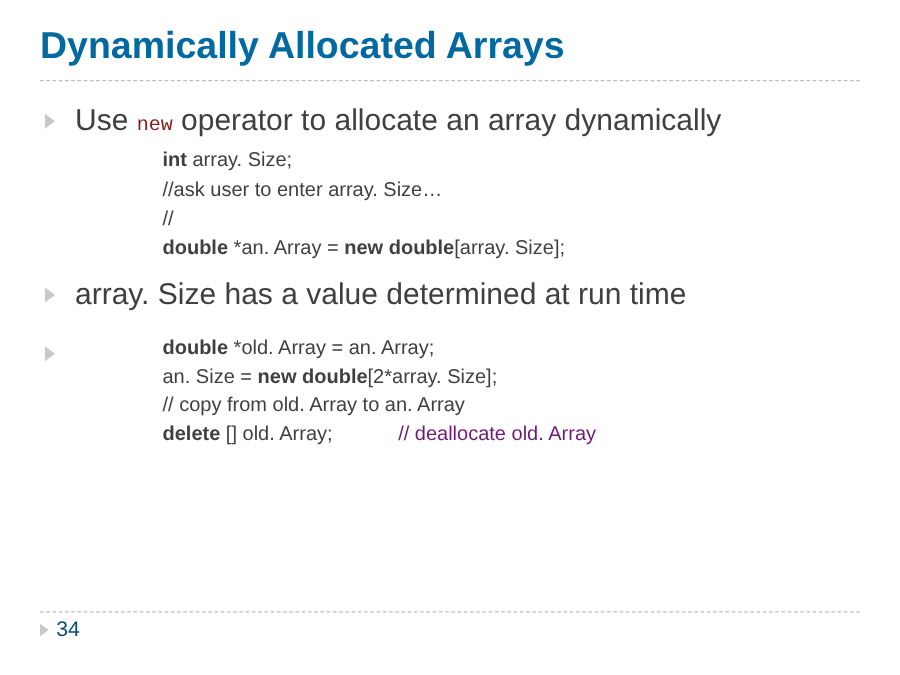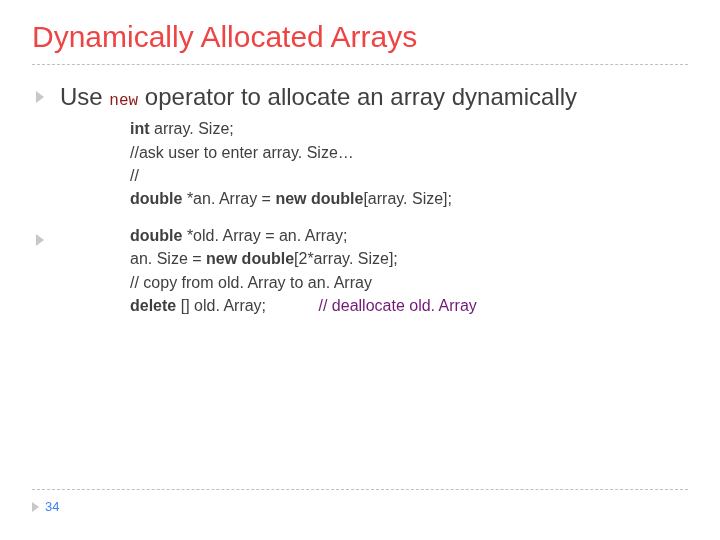--- a/index.html
+++ b/index.html
@@ -14,23 +14,23 @@
   }
   .slide {
     box-sizing: border-box;
     width: 720px;
     height: 540px;
     padding: 20px 32px 0 32px;
     position: relative;
   }
   .title {
     font-size: 30px;
-    color: #ef4444;
+    color: #0369a1;
     margin: 0 0 10px 0;
-    font-weight: 400;
+    font-weight: 700;
   }
   hr.dashed {
     border: none;
     border-top: 1px dashed #bfbfbf;
     margin: 0 0 16px 0;
   }
   .bullets {
     list-style: none;
     padding: 0;
     margin: 0;
@@ -79,22 +79,22 @@
     gap: 6px;
   }
   .footer .tri {
     width: 0;
     height: 0;
     border-top: 5px solid transparent;
     border-bottom: 5px solid transparent;
     border-left: 7px solid #c8c8c8;
   }
   .footer .num {
-    font-size: 13px;
-    color: #3b82f6;
+    font-size: 17px;
+    color: #0c4a6e;
   }
   hr.footer-line {
     position: absolute;
     left: 32px;
     right: 32px;
     bottom: 50px;
     border: none;
     border-top: 1px dashed #bfbfbf;
     margin: 0;
   }
@@ -107,20 +107,21 @@
   <hr class="dashed">
 
   <ul class="bullets">
     <li>
       <span>Use </span><span class="kw-new">new</span><span> operator to allocate an array dynamically</span>
       <div class="code"><span class="b">int</span><span> array. Size;</span>
 <span>//ask user to enter array. Size…</span>
 <span>//</span>
 <span class="b">double </span><span>*an. Array = </span><span class="b">new double</span><span>[array. Size];</span></div>
     </li>
+    <li>array. Size has a value determined at run time</li>
     <li style="margin-top:14px">
       <div class="code"><span class="b">double </span><span>*old. Array = an. Array;</span>
 <span> an. Size = </span><span class="b">new double</span><span>[2*array. Size];</span>
 <span>// copy from old. Array to an. Array</span>
 <span class="b">delete </span><span>[] old. Array; </span><span class="comment">// deallocate old. Array</span></div>
     </li>
   </ul>
 
   <hr class="footer-line">
   <div class="footer">

